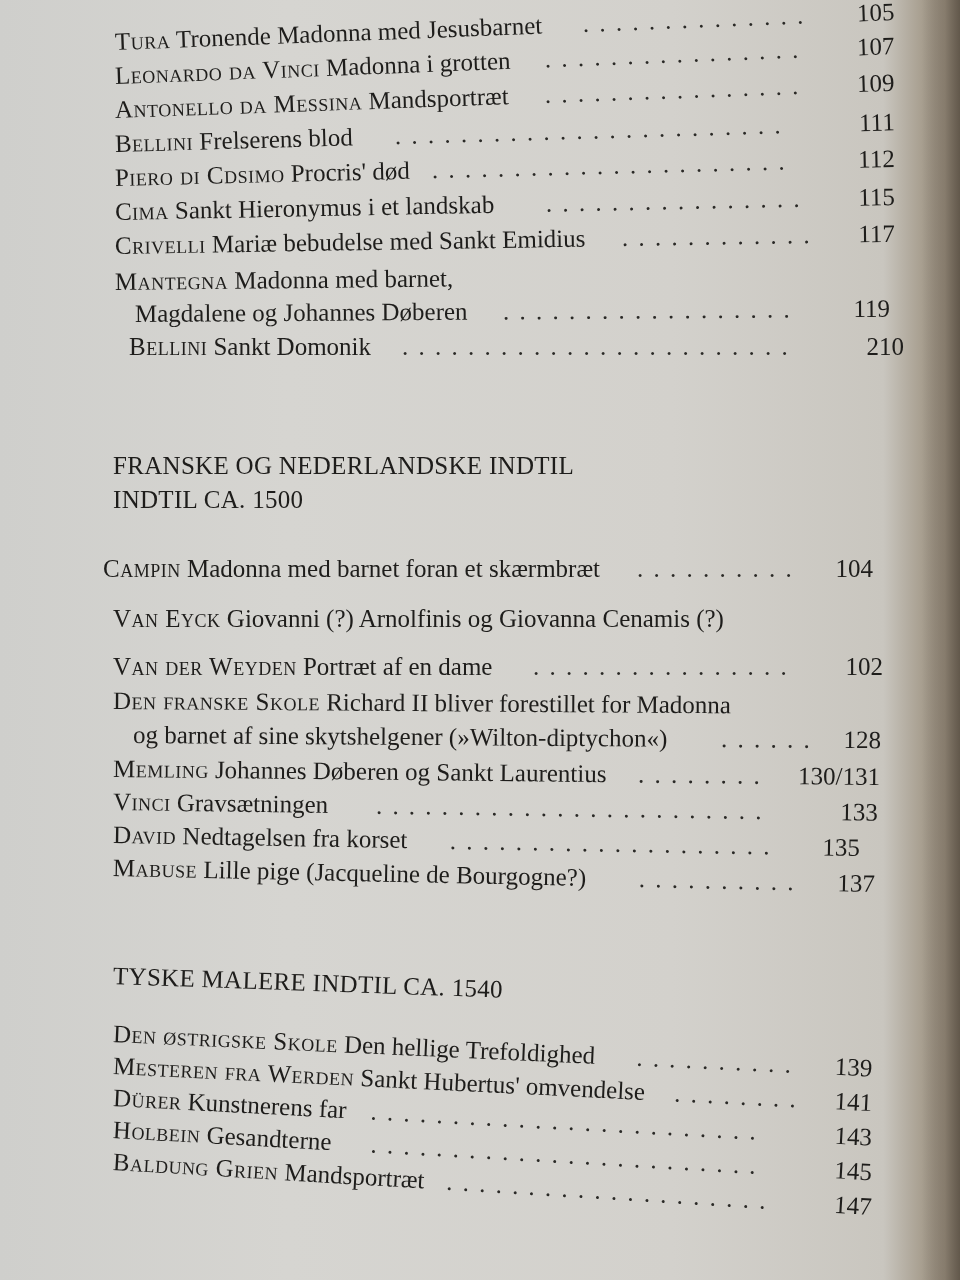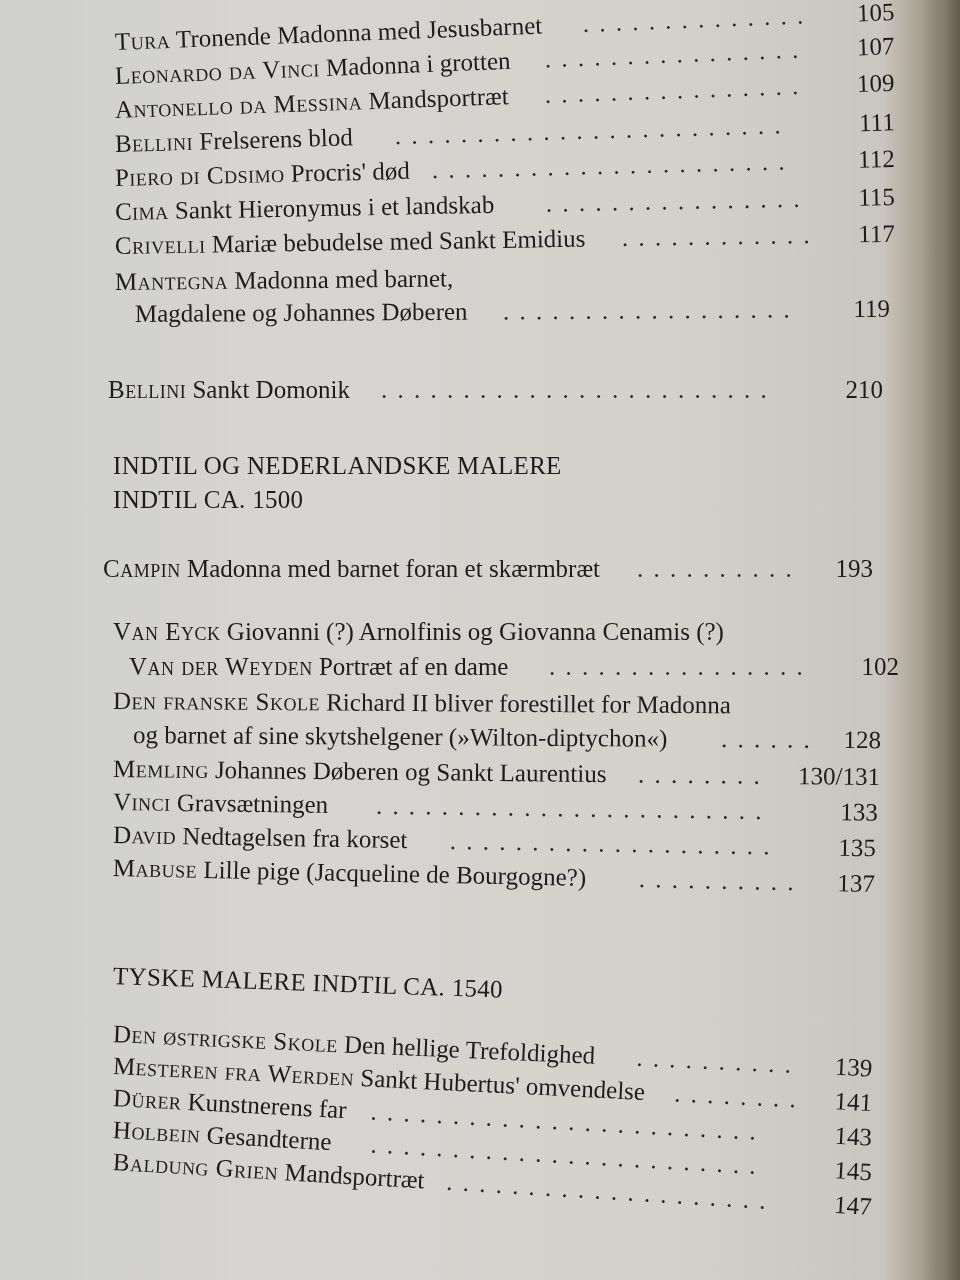--- a/index.html
+++ b/index.html
@@ -60,38 +60,38 @@
   <span class="dots" style="left: 507px;">. .      . .      . .      . .      . .      . .</span>
     </div>
   <div class="row" style="left:115px; top:268px; width:780px; transform:rotate(-0.6deg); transform-origin:left center;">
     <span class="title"><span class="sc">Mantegna</span> <span>Madonna med barnet,</span></span>
   </div>
   <div class="row" style="left:135px; top:300px; width:755px; transform:rotate(-0.4deg); transform-origin:left center;">
     <span class="title">Magdalene og Johannes Døberen</span>
     <span class="pg" style="right:0;">119</span>
   <span class="dots" style="left: 368px;">. .      . .      . .      . .      . .      . .      . .      . .      . .</span>
     </div>
-  <div class="row" style="left:108px; top:333px; width:775px;margin-top:43px;">
+  <div class="row" style="left:129px; top:333px; width:775px;">
     <span class="title"><span class="sc">Bellini</span> <span>Sankt Domonik</span></span>
     <span class="pg" style="right:0;">210</span>
   <span class="dots" style="left: 273px;">. .      . .      . .      . .      . .      . .      . .      . .      . .      . .      . .      . .</span>
     </div>
 
-  <div class="heading" style="left:113px; top:452px;">INDTIL OG NEDERLANDSKE MALERE</div>
+  <div class="heading" style="left:113px; top:452px;">FRANSKE OG NEDERLANDSKE INDTIL</div>
   <div class="heading" style="left:113px; top:486px;">INDTIL CA. 1500</div>
 
   <div class="row" style="left:103px; top:555px; width:770px;">
     <span class="title"><span class="sc">Campin</span> <span>Madonna med barnet foran et skærmbræt</span></span>
-    <span class="pg" style="right:0;">193</span>
+    <span class="pg" style="right:0;">104</span>
   <span class="dots" style="left: 534px;">. .      . .      . .      . .      . .</span>
     </div>
-  <div class="row" style="left:113px; top:618px; width:770px;">
+  <div class="row" style="left:113px; top:605px; width:770px;">
     <span class="title"><span class="sc">Van Eyck</span> <span>Giovanni (?) Arnolfinis og Giovanna Cenamis (?)</span></span>
   </div>
-  <div class="row" style="left:113px; top:653px; width:770px;margin-left:16px;">
+  <div class="row" style="left:113px; top:653px; width:770px;">
     <span class="title"><span class="sc">Van der Weyden</span> <span>Portræt af en dame</span></span>
     <span class="pg" style="right:0;">102</span>
   <span class="dots" style="left: 420px;">. .      . .      . .      . .      . .      . .      . .      . .</span>
     </div>
   <div class="row" style="left:113px; top:687px; width:770px; transform:rotate(0.4deg); transform-origin:left center;">
     <span class="title"><span class="sc">Den franske Skole</span> <span>Richard II bliver forestillet for Madonna</span></span>
   </div>
   <div class="row" style="left:133px; top:721px; width:748px; transform:rotate(0.4deg); transform-origin:left center;">
     <span class="title">og barnet af sine skytshelgener (»Wilton-diptychon«)</span>
     <span class="pg" style="right:0;">128</span>
@@ -102,21 +102,21 @@
     <span class="pg" style="right:0;">130/131</span>
   <span class="dots" style="left: 525px;">. .      . .      . .      . .</span>
     </div>
   <div class="row" style="left:113px; top:788px; width:765px; transform:rotate(0.8deg); transform-origin:left center;">
     <span class="title"><span class="sc">Vinci</span> <span>Gravsætningen</span></span>
     <span class="pg" style="right:0;">133</span>
   <span class="dots" style="left: 263px;">. .      . .      . .      . .      . .      . .      . .      . .      . .      . .      . .      . .</span>
     </div>
   <div class="row" style="left:113px; top:821px; width:763px; transform:rotate(1deg); transform-origin:left center;">
     <span class="title"><span class="sc">David</span> <span>Nedtagelsen fra korset</span></span>
-    <span class="pg" style="right:0;font-family:Liberation Serif, serif;">135</span>
+    <span class="pg" style="right:16px;font-family:Liberation Serif, serif;">135</span>
   <span class="dots" style="left: 337px;">. .      . .      . .      . .      . .      . .      . .      . .      . .      . .</span>
     </div>
   <div class="row" style="left:113px; top:854px; width:762px; transform:rotate(1.2deg); transform-origin:left center;">
     <span class="title"><span class="sc">Mabuse</span> <span>Lille pige (Jacqueline de Bourgogne?)</span></span>
     <span class="pg" style="right:0;">137</span>
   <span class="dots" style="left: 526px;">. .      . .      . .      . .      . .</span>
     </div>
 
   <div class="heading" style="left:113px; top:962px; transform:rotate(2deg); transform-origin:left center;">TYSKE MALERE INDTIL CA. 1540</div>
 

